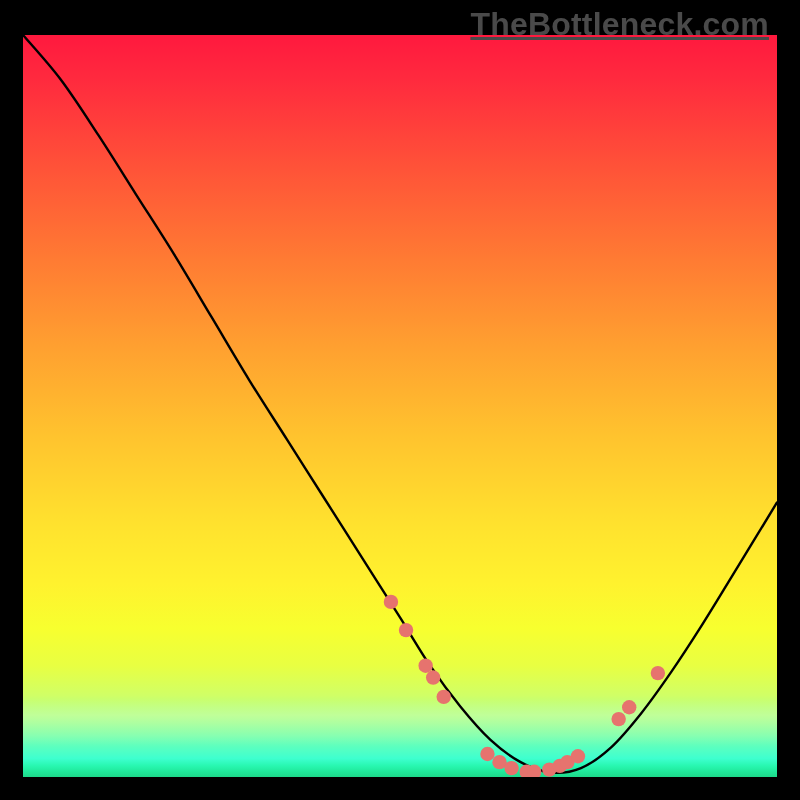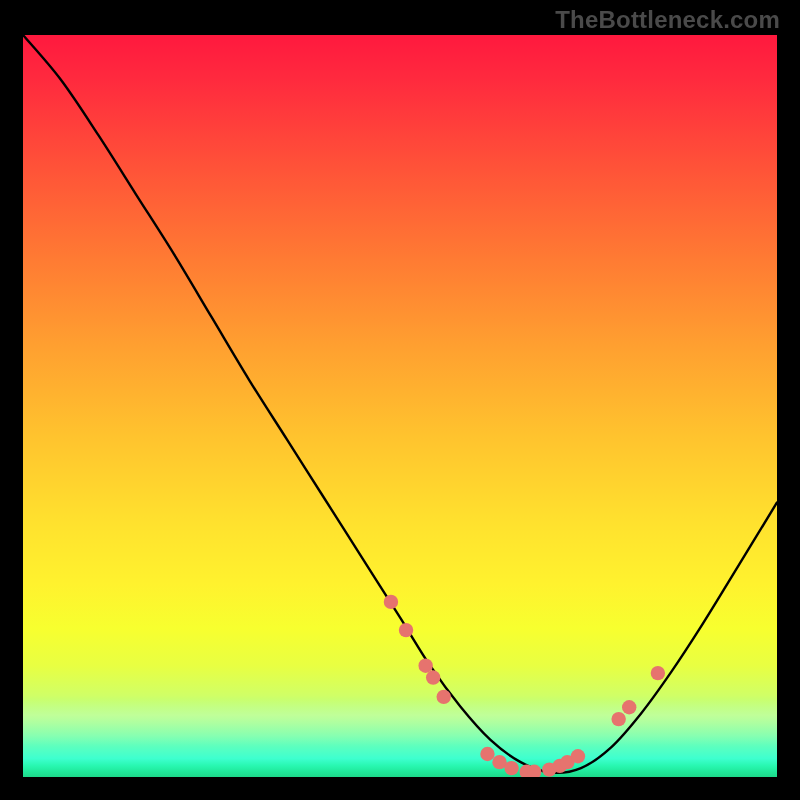--- a/index.html
+++ b/index.html
@@ -13,26 +13,27 @@
   }
   .stage {
     position: relative;
     width: 800px;
     height: 800px;
     background: #000;
   }
   .watermark {
     position: absolute;
     top: 6px;
-    right: 20px;
+    right: 31px;
     color: #4a4a4a;
-    font-size: 24px;
+    font-size: 32px;
     font-weight: 600;
     letter-spacing: 0.2px;
     z-index: 5;
+    text-decoration: underline;
   }
   .plot-area {
     position: absolute;
     left: 23px;
     top: 35px;
     width: 754px;
     height: 742px;
     overflow: hidden;
   }
   .gradient {

